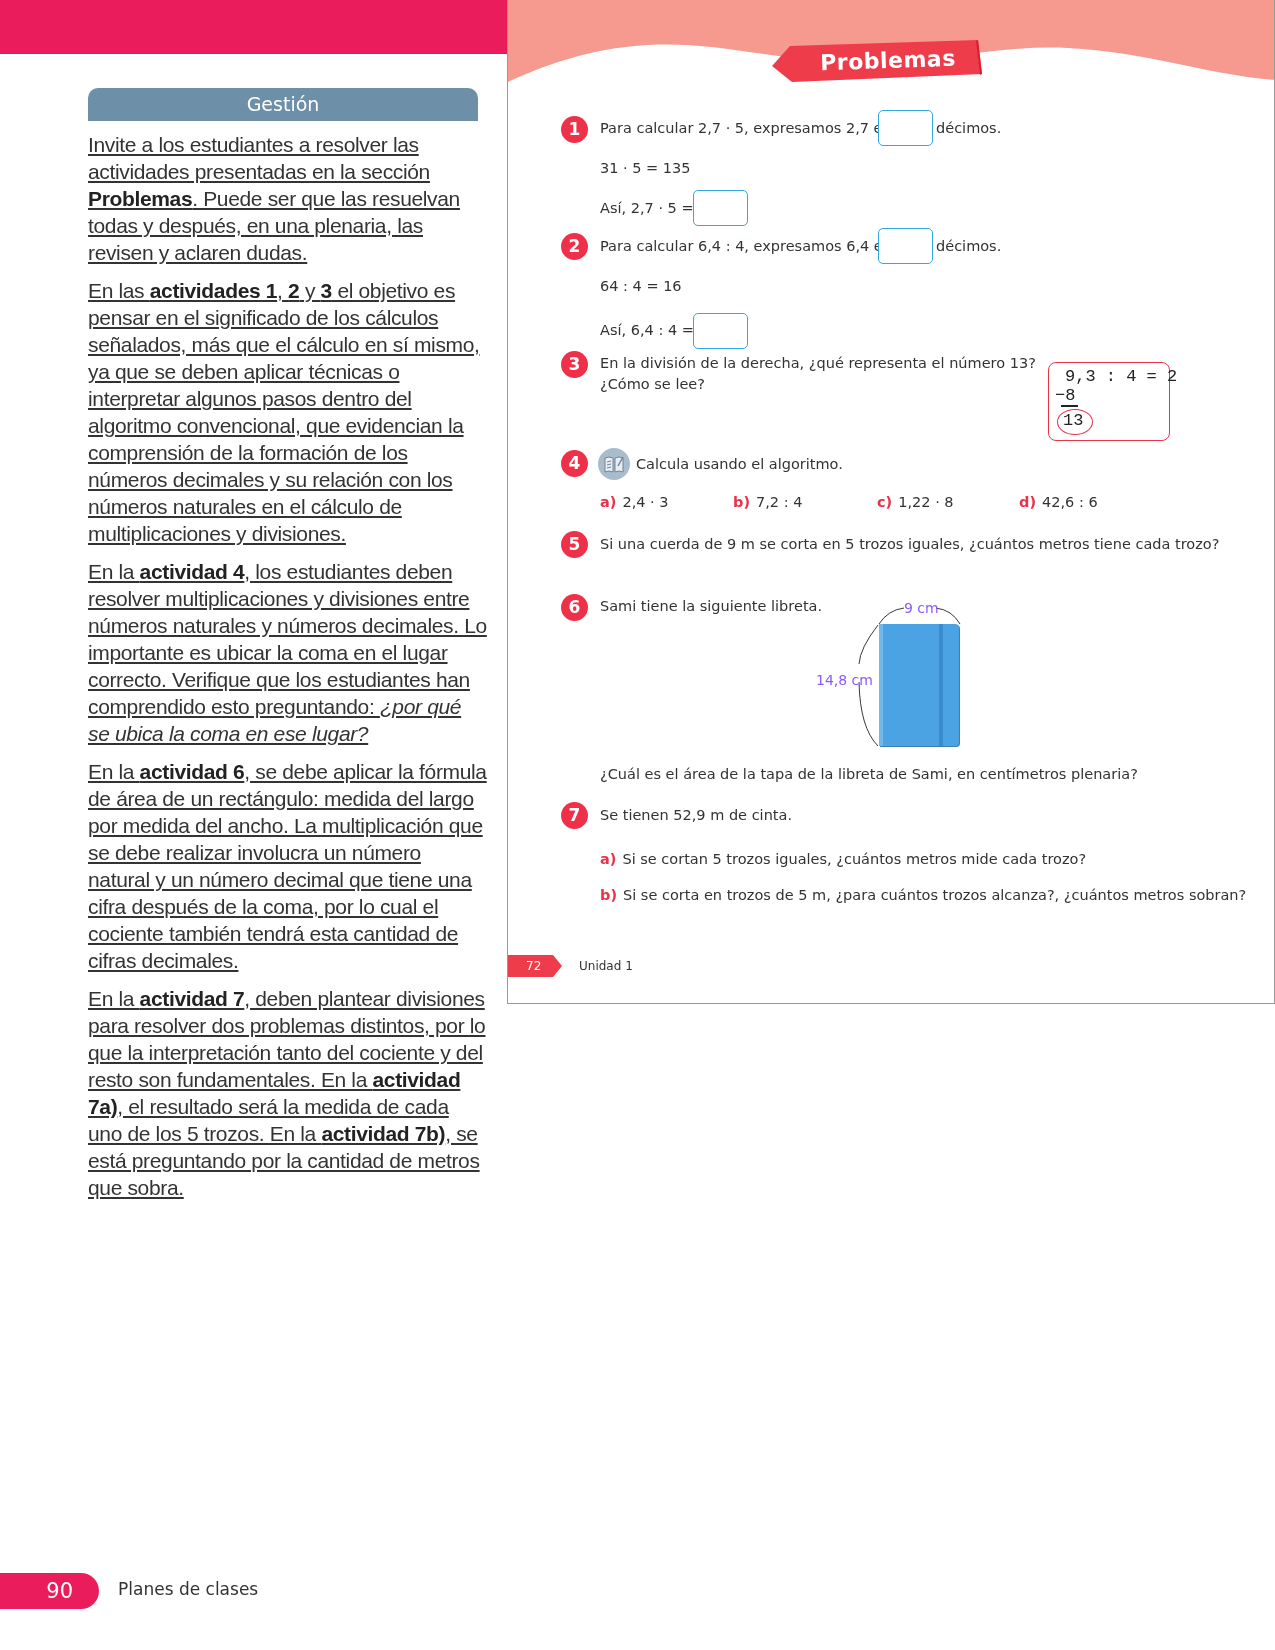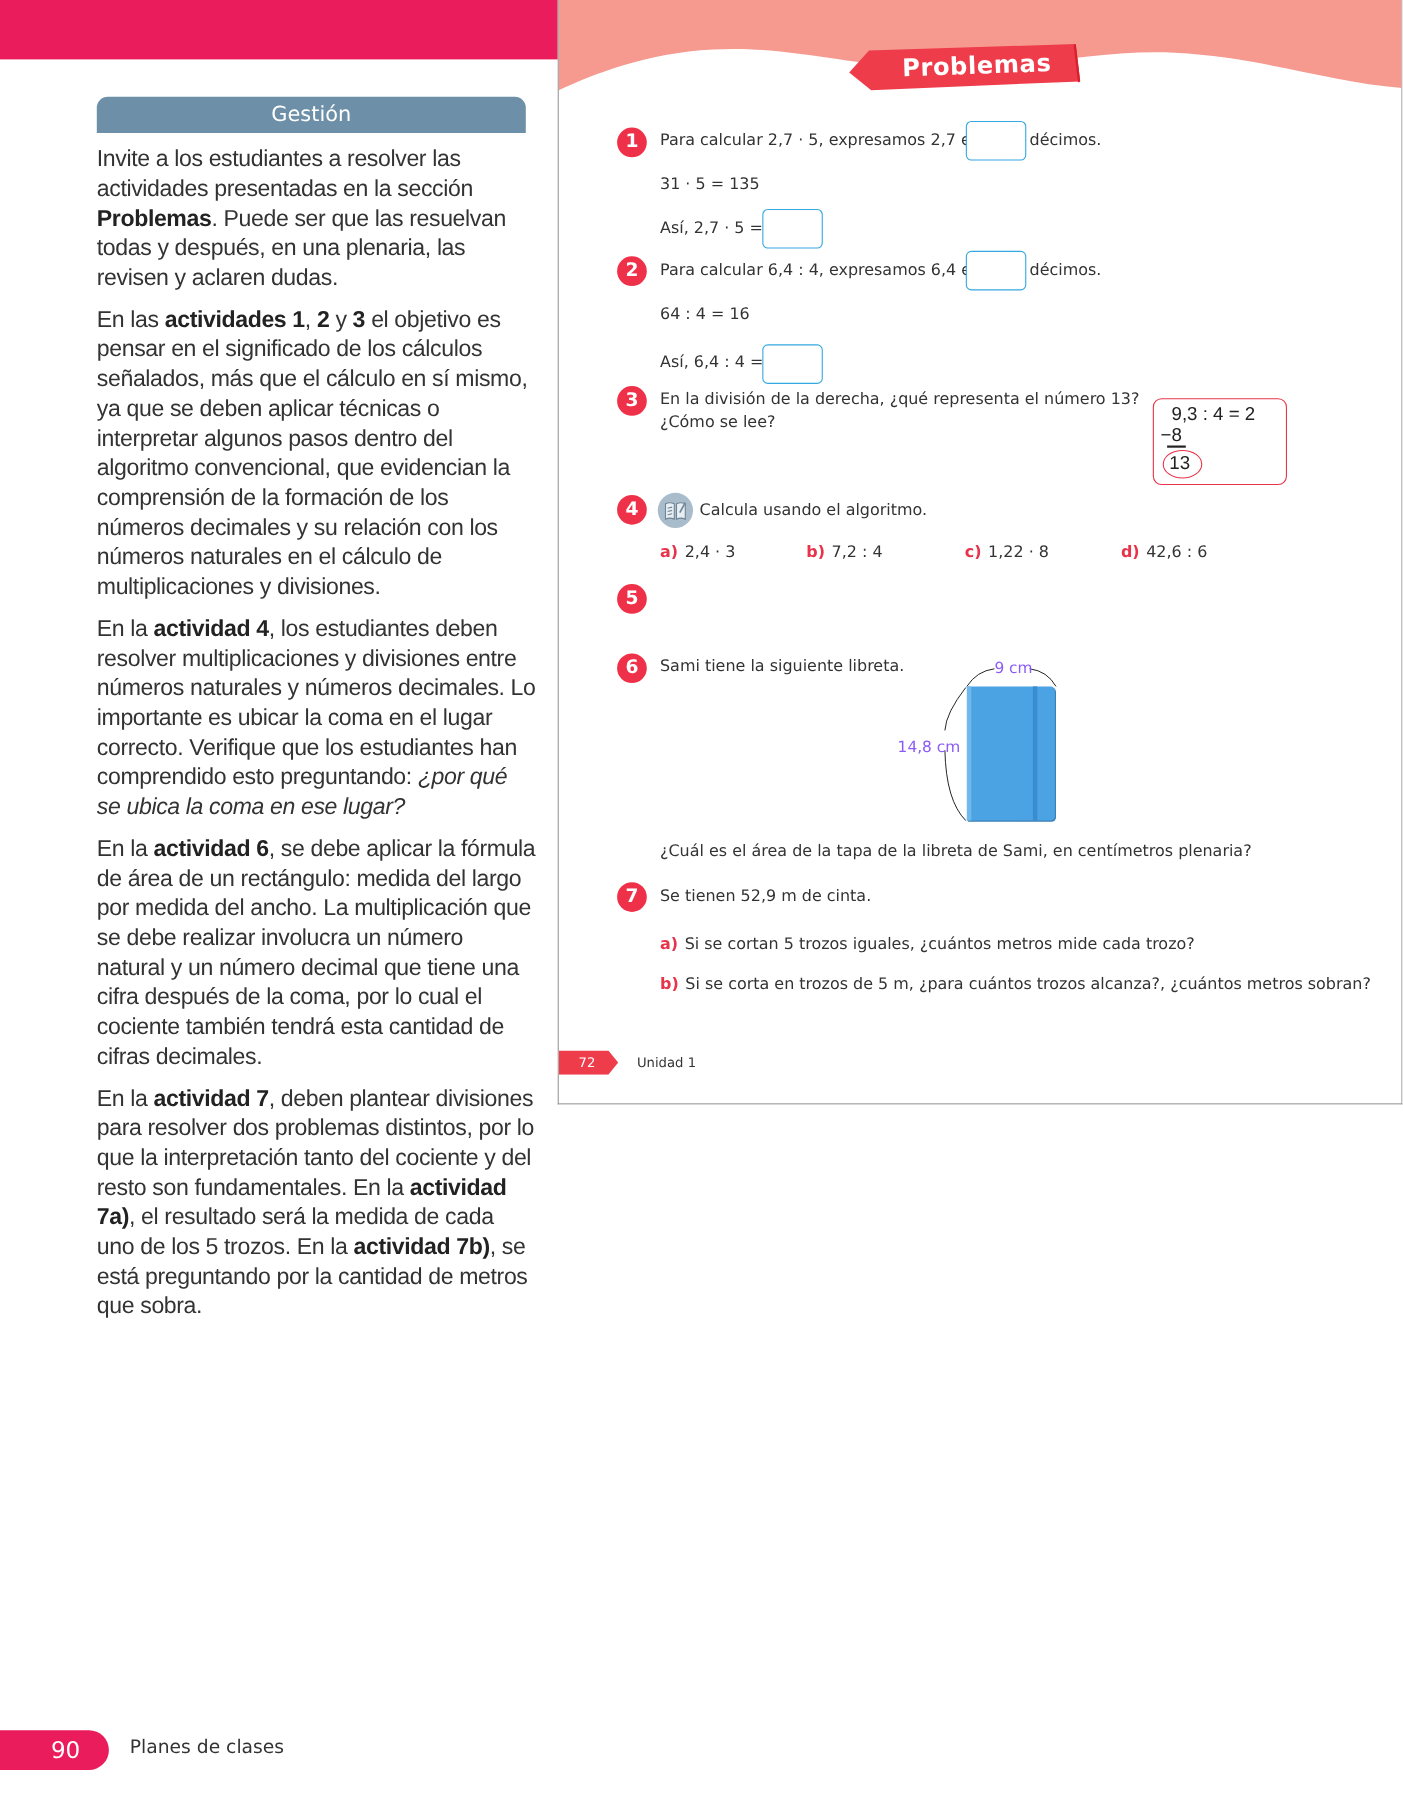--- a/index.html
+++ b/index.html
@@ -7,21 +7,21 @@
   body { position: relative; font-family: "DejaVu Sans", sans-serif; color: #222; }
 
   .top-bar { position: absolute; left: 0; top: 0; width: 508px; height: 54px; background: #eb1c5c; }
 
   
   .gestion-header { position: absolute; left: 88px; top: 88px; width: 390px; height: 33px;
     background: #6d90a8; border-radius: 10px 10px 0 0; color: #fff; text-align: center;
     font-family: "DejaVu Sans", sans-serif; font-size: 19px; line-height: 33px; }
   .left-col { position: absolute; left: 88px; top: 131px; width: 400px;
     font-family: "Liberation Sans", sans-serif; font-size: 21px; line-height: 27px; color: #333; letter-spacing: -0.35px; }
-  .left-col p { margin-bottom: 11px; }
+  .left-col p { margin-bottom: 11px; text-decoration: underline; }
   .left-col b { color: #222; }
   .left-col i { font-style: italic; }
 
   
   .footer-tab { position: absolute; left: 0; top: 1573px; width: 99px; height: 36px; background: #eb1c5c;
     border-radius: 0 18px 18px 0; color: #fff; font-size: 21px; line-height: 36px; text-align: right; padding-right: 26px; }
   .footer-label { position: absolute; left: 118px; top: 1579px; font-size: 17px; color: #333; }
 
   
   .panel { position: absolute; left: 507px; top: 0; width: 768px; height: 1004px; background: #fff;
@@ -32,21 +32,21 @@
     text-align: center; color: #fff; font-weight: bold; font-size: 22px; font-family: "DejaVu Sans", sans-serif;
     transform: rotate(-2deg); letter-spacing: 0.5px; }
 
   .num { position: absolute; width: 27px; height: 27px; border-radius: 50%; background: #ee3148; color: #fff;
     font-weight: bold; font-size: 17px; text-align: center; line-height: 27px; font-family: "DejaVu Sans", sans-serif; }
   .txt { position: absolute; font-size: 14.5px; color: #333; white-space: nowrap; font-family: "DejaVu Sans", sans-serif; }
   .ansbox { position: absolute; width: 55px; height: 36px; border: 1.5px solid #34a8e0; border-radius: 5px; background: #fff; }
   .opt-letter { color: #e8344a; font-weight: bold; margin-right: 6px; }
 
   .div-box { position: absolute; left: 540px; top: 362px; width: 122px; height: 79px; border: 1.5px solid #e8344a; border-radius: 8px; }
-  .div-line { position: absolute; font-family: Liberation Sans, sans-serif; font-size: 17px; color: #222; white-space: nowrap; }
+  .div-line { position: absolute; font-family: Liberation Mono, monospace; font-size: 17px; color: #222; white-space: nowrap; }
   .div-underline { position: absolute; left: 12px; top: 42px; width: 17px; height: 2px; background: #222; }
   .circle-13 { position: absolute; left: 8px; top: 46px; width: 36px; height: 26px; border: 1.5px solid #e8344a; border-radius: 50%; }
 
   .book-icon { position: absolute; width: 32px; height: 32px; border-radius: 50%; background: #a9bccb; }
 
   .notebook { position: absolute; left: 371px; top: 624px; width: 80px; height: 122px; background: #4ba3e3;
     border-radius: 0 4px 4px 0; box-shadow: 1px 1px 0 #3b7fb5; }
   .notebook .band { position: absolute; left: 60px; top: 0; width: 4px; height: 122px; background: #3a8cd0; }
   .notebook .spine { position: absolute; left: 0; top: 0; width: 4px; height: 122px; background: #6fb9ec; }
   .dim-label { position: absolute; font-size: 14px; color: #8b5cf6; white-space: nowrap; font-family: "DejaVu Sans", sans-serif; }
@@ -121,20 +121,21 @@
         <path d="M20 18 L25 9" stroke="#6f8597" stroke-width="1.5"></path>
       </svg>
   </div>
   <div class="txt" style="left:128px;top:456px">Calcula usando el algoritmo.</div>
   <div class="txt" style="left:92px;top:494px"><span class="opt-letter">a)</span><span>2,4 · 3</span></div>
   <div class="txt" style="left:225px;top:494px"><span class="opt-letter">b)</span><span>7,2 : 4</span></div>
   <div class="txt" style="left:369px;top:494px"><span class="opt-letter">c)</span><span>1,22 · 8</span></div>
   <div class="txt" style="left:511px;top:494px"><span class="opt-letter">d)</span><span>42,6 : 6</span></div>
 
   <div class="num" style="left:53px;top:531px">5</div>
+  <div class="txt" style="left:92px;top:536px">Si una cuerda de 9 m se corta en 5 trozos iguales, ¿cuántos metros tiene cada trozo?</div>
 
   <div class="num" style="left:53px;top:594px">6</div>
   <div class="txt" style="left:92px;top:598px">Sami tiene la siguiente libreta.</div>
   <svg style="position:absolute;left:320px;top:598px" width="150" height="152" viewBox="0 0 150 152">
     <path d="M51 26 Q60 12 76 10" fill="none" stroke="#222" stroke-width="0.9"></path>
     <path d="M108 10 Q124 12 132 26" fill="none" stroke="#222" stroke-width="0.9"></path>
     <path d="M50 27 Q32 50 31 66" fill="none" stroke="#222" stroke-width="0.9"></path>
     <path d="M31 84 Q32 130 50 148" fill="none" stroke="#222" stroke-width="0.9"></path>
   </svg>
   <div class="dim-label" style="left:396px;top:600px">9 cm</div>

